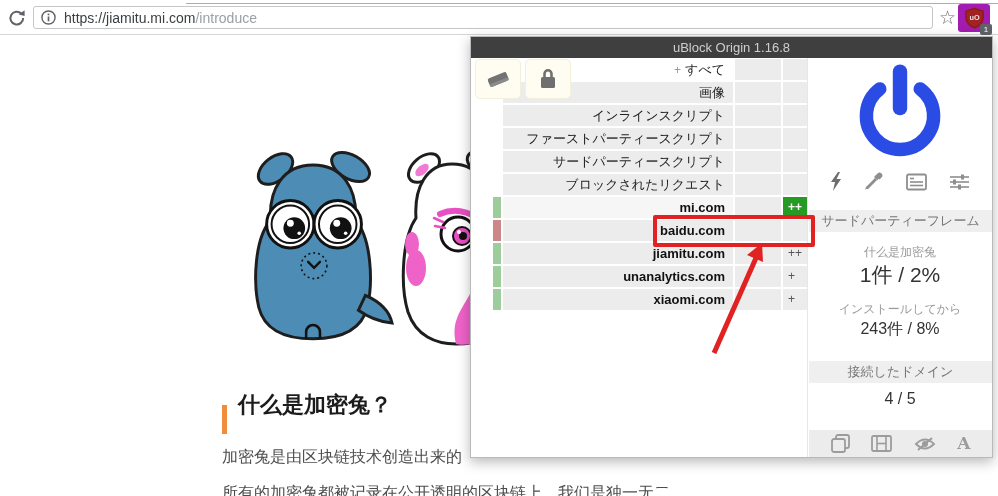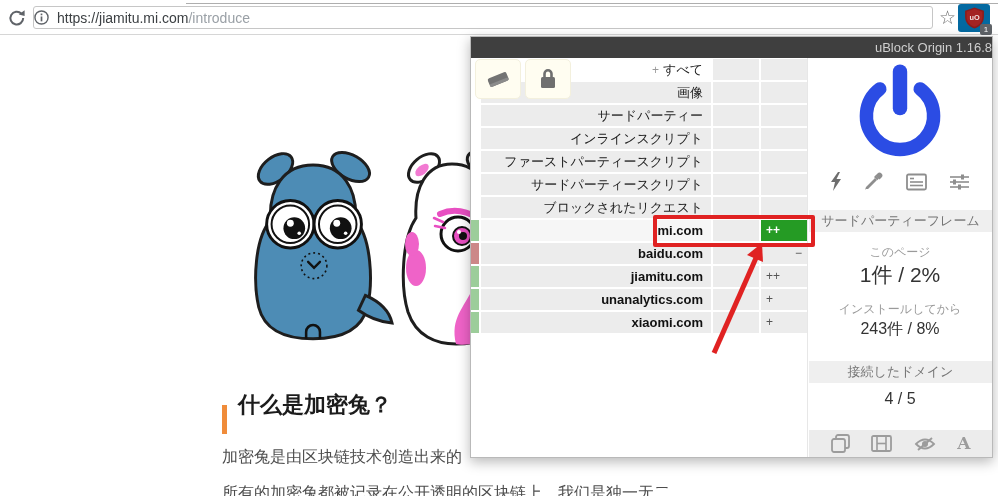--- a/index.html
+++ b/index.html
@@ -5,38 +5,38 @@
   * { margin:0; padding:0; box-sizing:border-box; }
   html,body { background:#fff; }
   #screen {
     position:relative; width:998px; height:496px; overflow:hidden; background:#fff;
     font-family:"Liberation Sans","DejaVu Sans",sans-serif; -webkit-font-smoothing:antialiased;
   }
   
   #toolbar { position:absolute; left:0; top:0; width:998px; height:35px; background:#fff; border-bottom:1px solid #d6d6d6; z-index:3; }
   #tabline { position:absolute; left:186px; top:3px; right:0; height:1px; background:#aeaeae; }
   #reload-btn { position:absolute; left:7px; top:8px; width:20px; height:20px; cursor:pointer; }
-  #urlbar { position:absolute; left:33px; top:6px; width:900px; height:23px; border:1px solid #c6c6c6; border-radius:3px; background:#fff; display:flex; align-items:center; }
+  #urlbar { position:absolute; left:33px; top:6px; width:900px; height:23px; border:1px solid #c6c6c6; border-radius:3px; background:#fff; display:flex; align-items:center; padding-left:7px; }
   #urltext { font-size:14px; margin-left:8px; color:#3c4043; white-space:nowrap; }
   #urltext .path { color:#9aa0a6; }
   #star-btn { position:absolute; left:939px; top:6px; font-size:19px; color:#6d6d6d; line-height:23px; }
-  #ublock-btn { position:absolute; left:958px; top:4px; width:32px; height:28px; background:#0369a1; border-radius:3px; display:flex; align-items:center; justify-content:center; }
+  #ublock-btn { position:absolute; left:958px; top:4px; width:32px; height:28px; background:#a21caf; border-radius:3px; display:flex; align-items:center; justify-content:center; }
   #ublock-badge { position:absolute; right:-2px; bottom:-3px; min-width:12px; height:11px; background:#5f6368; color:#fff; font-size:8px; line-height:11px; text-align:center; border-radius:2px; padding:0 1px; }
   
   #pagearea { position:absolute; left:0; top:36px; width:998px; height:460px; background:#fff; }
   #h-bar { position:absolute; left:222px; top:369px; width:5px; height:29px; background:#f08c3a; }
   #h-txt { position:absolute; left:238px; top:354px; font-size:22px; font-weight:bold; color:#1c1c1c; }
   .para { position:absolute; left:222px; font-size:16px; color:#4d4d4d; white-space:nowrap; }
   #p1 { top:411px; }
   #p2a { top:447px; }
   
   #popup { position:absolute; left:470px; top:36px; width:523px; height:422px; background:#fff; border:1px solid #b9b9b9; box-shadow:0 4px 12px rgba(0,0,0,.28); z-index:5; }
-  #popup-header { height:21px; background:#3f3f3f; color:#cfcfcf; font-size:13px; text-align:right; line-height:21px; }
+  #popup-header { height:21px; background:#3f3f3f; color:#cfcfcf; font-size:13px; text-align:center; line-height:21px; }
   #popup-body { position:relative; display:flex; height:399px; }
-  #pane-left { position:relative; width:336px; height:100%; background:#fff; padding-top:1px; }
+  #pane-left { position:relative; width:336px; height:100%; background:#fff; padding-top:1px;padding-left:22px; }
   #pane-right { position:relative; width:185px; height:100%; border-left:1px solid #e7e7e7; background:#fff; }
   .prow { display:grid; grid-template-columns:8px 230px 46px 46px; column-gap:2px; height:21px; margin-bottom:2px; }
   .prow .strip { background:transparent; }
   .strip.green { background:#9ccd9a; }
   .strip.red { background:#cc8888; }
   .prow .lbl { background:#ececec; font-size:13px; color:#222; text-align:right; line-height:21px; padding-right:8px; overflow:hidden; white-space:nowrap; }
   .prow .c2, .prow .c3 { background:#ececec; font-size:12px; color:#555; line-height:21px; padding:0 5px; }
   .prow.rowall .lbl { background:transparent; }
   .plus-pfx { color:#9a9a9a; margin-right:4px; font-size:12px; }
   .dom .lbl { font-weight:bold; color:#111; }
@@ -179,26 +179,20 @@
           <span class="c3"></span>
         </div>
         <div class="prow">
           <span class="strip"></span>
           <span class="lbl">画像</span>
           <span class="c2"></span>
           <span class="c3"></span>
         </div>
         <div class="prow">
           <span class="strip"></span>
-          <span class="lbl">サードパーティー</span>
-          <span class="c2"></span>
-          <span class="c3"></span>
-        </div>
-        <div class="prow">
-          <span class="strip"></span>
           <span class="lbl">インラインスクリプト</span>
           <span class="c2"></span>
           <span class="c3"></span>
         </div>
         <div class="prow">
           <span class="strip"></span>
           <span class="lbl">ファーストパーティースクリプト</span>
           <span class="c2"></span>
           <span class="c3"></span>
         </div>
@@ -272,21 +266,21 @@
             <line x1="1" y1="4" x2="20" y2="4" stroke="#8e8e8e" stroke-width="1.6"></line>
             <rect x="12" y="1.5" width="3" height="5" fill="#8e8e8e"></rect>
             <line x1="1" y1="9" x2="20" y2="9" stroke="#8e8e8e" stroke-width="1.6"></line>
             <rect x="4" y="6.5" width="3" height="5" fill="#8e8e8e"></rect>
             <line x1="1" y1="14" x2="20" y2="14" stroke="#8e8e8e" stroke-width="1.6"></line>
             <rect x="9" y="11.5" width="3" height="5" fill="#8e8e8e"></rect>
           </svg>
         </div>
 
         <div class="sect-hdr" id="hdr-blocked">サードパーティーフレーム</div>
-        <div class="stat-label" id="lbl-page">このページ</div>
+        <div class="stat-label" id="lbl-page">什么是加密兔</div>
         <div class="stat-value" id="val-page">1件 / 2%</div>
         <div class="stat-label" id="lbl-install">インストールしてから</div>
         <div class="stat-value" id="val-install">243件 / 8%</div>
 
         <div class="sect-hdr" id="hdr-domains">接続したドメイン</div>
         <div class="stat-value" id="val-domains">4 / 5</div>
 
         <div id="override-bar">
           <svg width="19" height="19" viewBox="0 0 19 19">
             <rect x="5" y="1" width="13" height="13" rx="2" fill="none" stroke="#9c9c9c" stroke-width="1.8"></rect>

